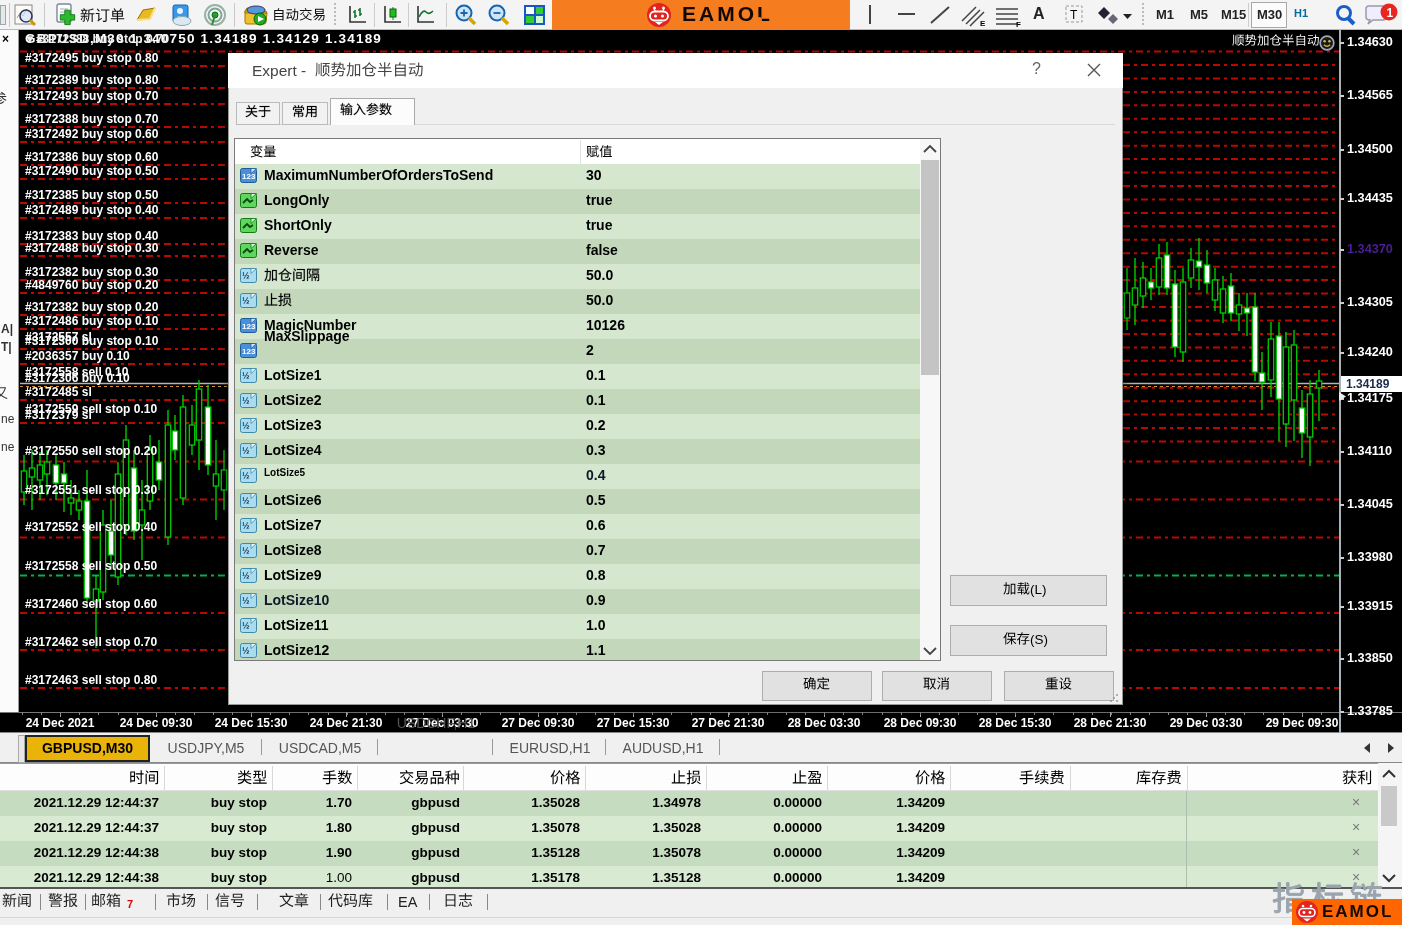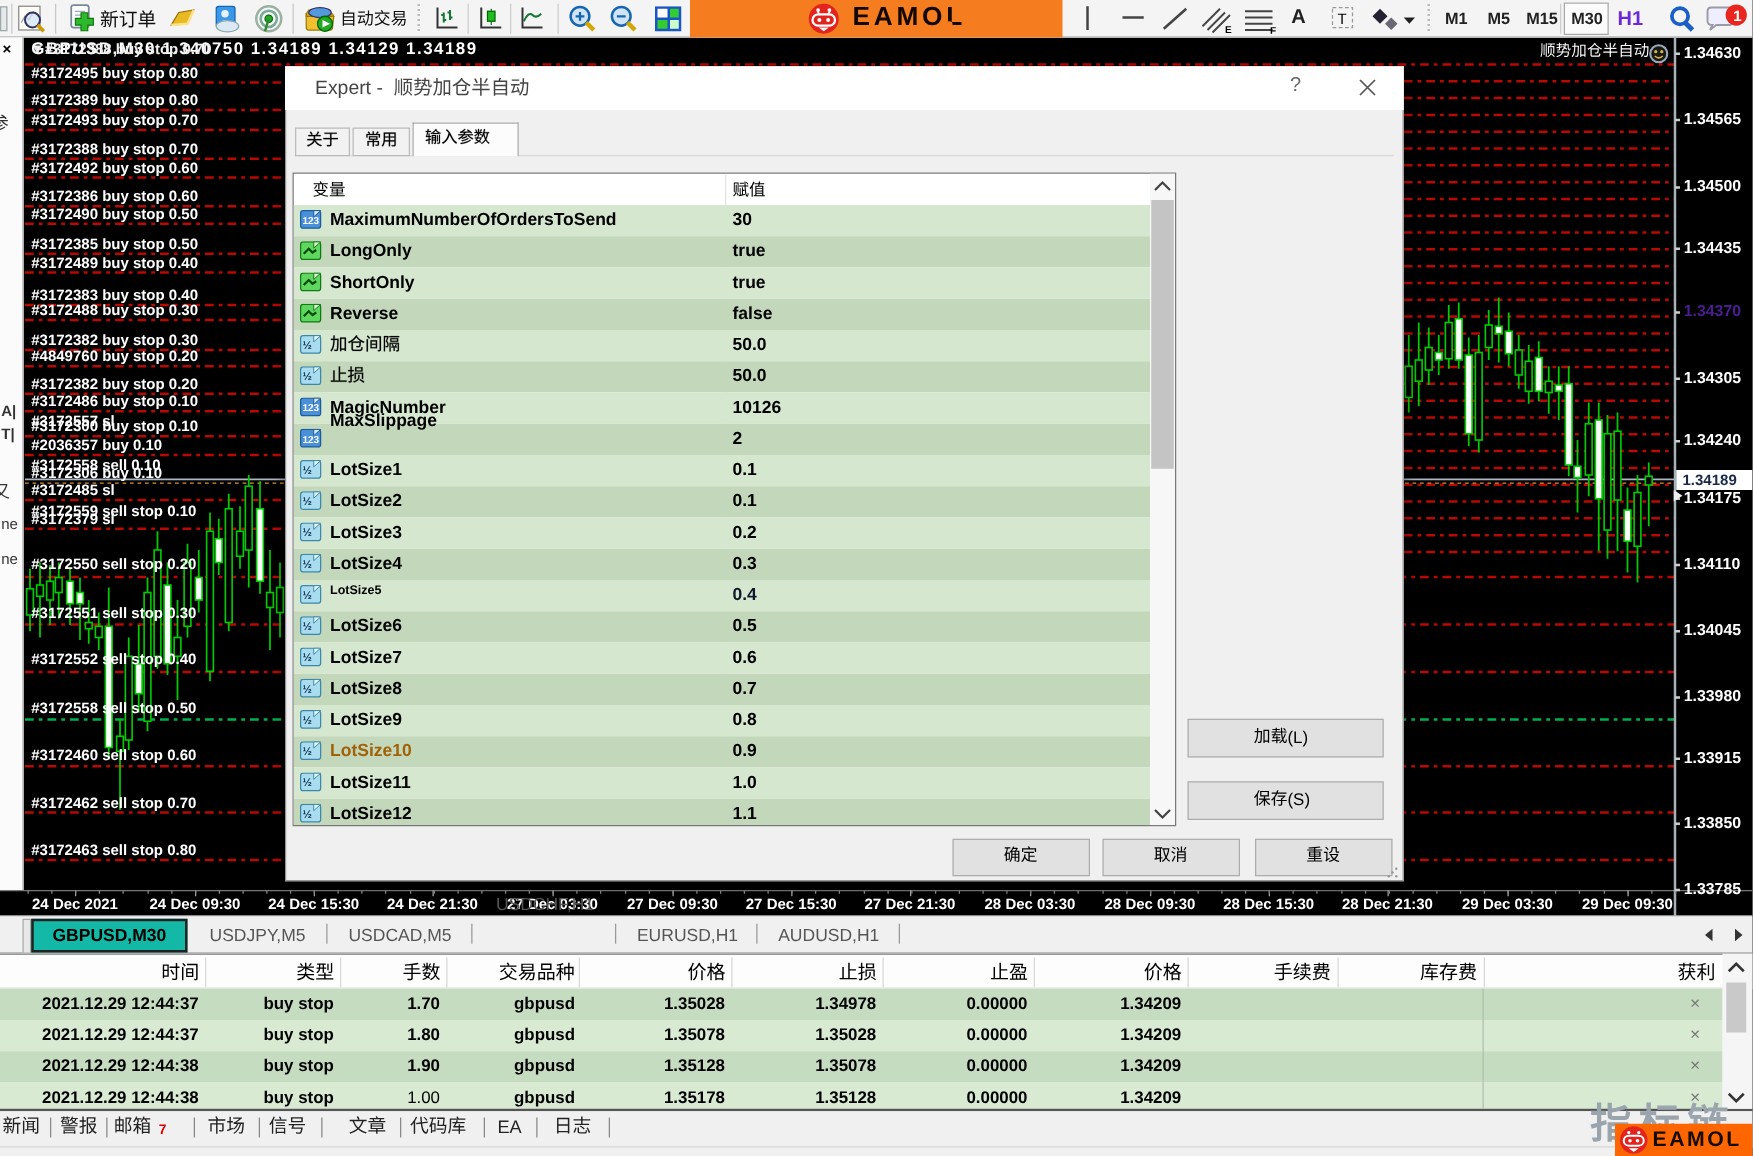--- a/index.html
+++ b/index.html
@@ -194,21 +194,21 @@
     <path d="M7 1 L13 7 L7 13 L1 7 Z" fill="#223"></path>
     <path d="M16 8 L21 13 L16 18 L11 13 Z" fill="#445" fill-opacity="0.8"></path>
     <path d="M26 8 h9 l-4.5 5 z" fill="#222"></path>
   </svg>
 <div style="position:absolute;left:1142px;top:3px;width:2px;height:24px;background:repeating-linear-gradient(#bbb 0 2px,#f4f4f4 2px 4px);z-index:3"></div>
 <div style="position:absolute;left:1156px;top:7px;font-size:13px;font-weight:600;color:#222;z-index:4">M1</div>
 <div style="position:absolute;left:1190px;top:7px;font-size:13px;font-weight:600;color:#222;z-index:4">M5</div>
 <div style="position:absolute;left:1221px;top:7px;font-size:13px;font-weight:600;color:#222;z-index:4">M15</div>
 <div style="position:absolute;left:1251px;top:2px;width:36px;height:26px;background:#fbfbfb;border:1px solid #a8a8a8;z-index:3"></div>
 <div style="position:absolute;left:1257px;top:7px;font-size:13px;font-weight:600;color:#222;z-index:4">M30</div>
-<div style="position:absolute;left:1294px;top:7px;font-size:16px;font-weight:600;color:#6d28d9;z-index:4">H1</div>
+<div style="position:absolute;left:1294px;top:7px;font-size:11px;font-weight:600;color:#0369a1;z-index:4">H1</div>
 <div style="position:absolute;left:1248px;top:3px;width:1px;height:24px;background:#ccc;z-index:3"></div>
 <svg style="position:absolute;left:1334px;top:4px;z-index:3" width="23" height="23">
     <circle cx="10" cy="9" r="6.5" fill="none" stroke="#1a5fc8" stroke-width="3"></circle>
     <line x1="14" y1="14" x2="20" y2="20" stroke="#1a5fc8" stroke-width="4"></line>
   </svg>
 <svg style="position:absolute;left:1363px;top:3px;z-index:3" width="39" height="26">
     <path d="M3 6 Q3 3 6 3 L20 3 Q23 3 23 6 L23 14 Q23 17 20 17 L10 17 L5 21 L7 17 Q3 17 3 14 Z" fill="#eef" stroke="#99a" stroke-width="1.5"></path>
     <circle cx="26" cy="9" r="8.5" fill="#e8251f"></circle>
     <text x="23.5" y="13.5" font-size="12" font-weight="bold" fill="#fff">1</text>
   </svg>
@@ -562,21 +562,21 @@
 <div style="position:absolute;left:1206px;top:712px;width:1px;height:3px;background:#888;z-index:3"></div>
 <div style="position:absolute;left:1225px;top:712px;width:1px;height:3px;background:#888;z-index:3"></div>
 <div style="position:absolute;left:1244px;top:712px;width:1px;height:3px;background:#888;z-index:3"></div>
 <div style="position:absolute;left:1263px;top:712px;width:1px;height:3px;background:#888;z-index:3"></div>
 <div style="position:absolute;left:1283px;top:712px;width:1px;height:3px;background:#888;z-index:3"></div>
 <div style="position:absolute;left:1302px;top:712px;width:1px;height:3px;background:#888;z-index:3"></div>
 <div style="position:absolute;left:1321px;top:712px;width:1px;height:3px;background:#888;z-index:3"></div>
 <div style="position:absolute;left:1340px;top:712px;width:1px;height:3px;background:#888;z-index:3"></div>
 <div style="position:absolute;left:0;top:733px;width:1402px;height:30px;background:#f0f0f0;border-bottom:1px solid #888;z-index:2"></div>
 <div style="position:absolute;left:18px;top:735px;width:7px;height:28px;background:#e8e8e8;border:1px solid #aaa;z-index:3"></div>
-<div style="position:absolute;left:25px;top:735px;width:125px;height:27px;background:#14b8a6;border:2px solid #222;z-index:3;font-size:14px;font-weight:700;color:#000;text-align:center;padding-top:3px">GBPUSD,M30</div>
+<div style="position:absolute;left:25px;top:735px;width:125px;height:27px;background:#eab308;border:2px solid #222;z-index:3;font-size:14px;font-weight:700;color:#000;text-align:center;padding-top:3px">GBPUSD,M30</div>
 <div style="position:absolute;left:206px;top:740px;width:120px;margin-left:-60px;text-align:center;font-size:14px;color:#555;z-index:3">USDJPY,M5</div>
 <div style="position:absolute;left:320px;top:740px;width:120px;margin-left:-60px;text-align:center;font-size:14px;color:#555;z-index:3">USDCAD,M5</div>
 <div style="position:absolute;left:436px;top:715px;width:120px;margin-left:-60px;text-align:center;font-size:14px;color:#555;z-index:3">USDCHF,H1</div>
 <div style="position:absolute;left:550px;top:740px;width:120px;margin-left:-60px;text-align:center;font-size:14px;color:#555;z-index:3">EURUSD,H1</div>
 <div style="position:absolute;left:663px;top:740px;width:120px;margin-left:-60px;text-align:center;font-size:14px;color:#555;z-index:3">AUDUSD,H1</div>
 <div style="position:absolute;left:261px;top:739px;width:1px;height:16px;background:#999;z-index:3"></div>
 <div style="position:absolute;left:377px;top:739px;width:1px;height:16px;background:#999;z-index:3"></div>
 <div style="position:absolute;left:492px;top:739px;width:1px;height:16px;background:#999;z-index:3"></div>
 <div style="position:absolute;left:605px;top:739px;width:1px;height:16px;background:#999;z-index:3"></div>
 <div style="position:absolute;left:719px;top:739px;width:1px;height:16px;background:#999;z-index:3"></div>
@@ -953,21 +953,21 @@
     <text x="2" y="11" font-size="9" font-weight="bold" fill="#123a5a">½</text>
   </svg>
 <div style="position:absolute;left:264px;top:567px;font-size:14px;font-weight:700;color:#000;z-index:12">LotSize9</div>
 <div style="position:absolute;left:586px;top:567px;font-size:14px;font-weight:700;color:#000;z-index:12">0.8</div>
 <div style="position:absolute;left:235px;top:589px;width:685px;height:25px;background:#c3d8bb;z-index:11"></div>
 <svg style="position:absolute;left:240px;top:593px;z-index:12" width="18" height="16">
     <rect x="0.5" y="0.5" width="16" height="14" rx="2" fill="#aadcf0" stroke="#3c88aa"></rect>
     <path d="M11 0.5 h5.5 l-5.5 5 z" fill="#e8f8fd" stroke="#3c88aa" stroke-width="0.8"></path>
     <text x="2" y="11" font-size="9" font-weight="bold" fill="#123a5a">½</text>
   </svg>
-<div style="position:absolute;left:264px;top:592px;font-size:14px;font-weight:700;color:#a16207;z-index:12">LotSize10</div>
+<div style="position:absolute;left:264px;top:592px;font-size:14px;font-weight:700;color:#0f172a;z-index:12">LotSize10</div>
 <div style="position:absolute;left:586px;top:592px;font-size:14px;font-weight:700;color:#000;z-index:12">0.9</div>
 <div style="position:absolute;left:235px;top:614px;width:685px;height:25px;background:#d6e7d0;z-index:11"></div>
 <svg style="position:absolute;left:240px;top:618px;z-index:12" width="18" height="16">
     <rect x="0.5" y="0.5" width="16" height="14" rx="2" fill="#aadcf0" stroke="#3c88aa"></rect>
     <path d="M11 0.5 h5.5 l-5.5 5 z" fill="#e8f8fd" stroke="#3c88aa" stroke-width="0.8"></path>
     <text x="2" y="11" font-size="9" font-weight="bold" fill="#123a5a">½</text>
   </svg>
 <div style="position:absolute;left:264px;top:617px;font-size:14px;font-weight:700;color:#000;z-index:12">LotSize11</div>
 <div style="position:absolute;left:586px;top:617px;font-size:14px;font-weight:700;color:#000;z-index:12">1.0</div>
 <div style="position:absolute;left:235px;top:639px;width:685px;height:21px;background:#c3d8bb;z-index:11"></div>

